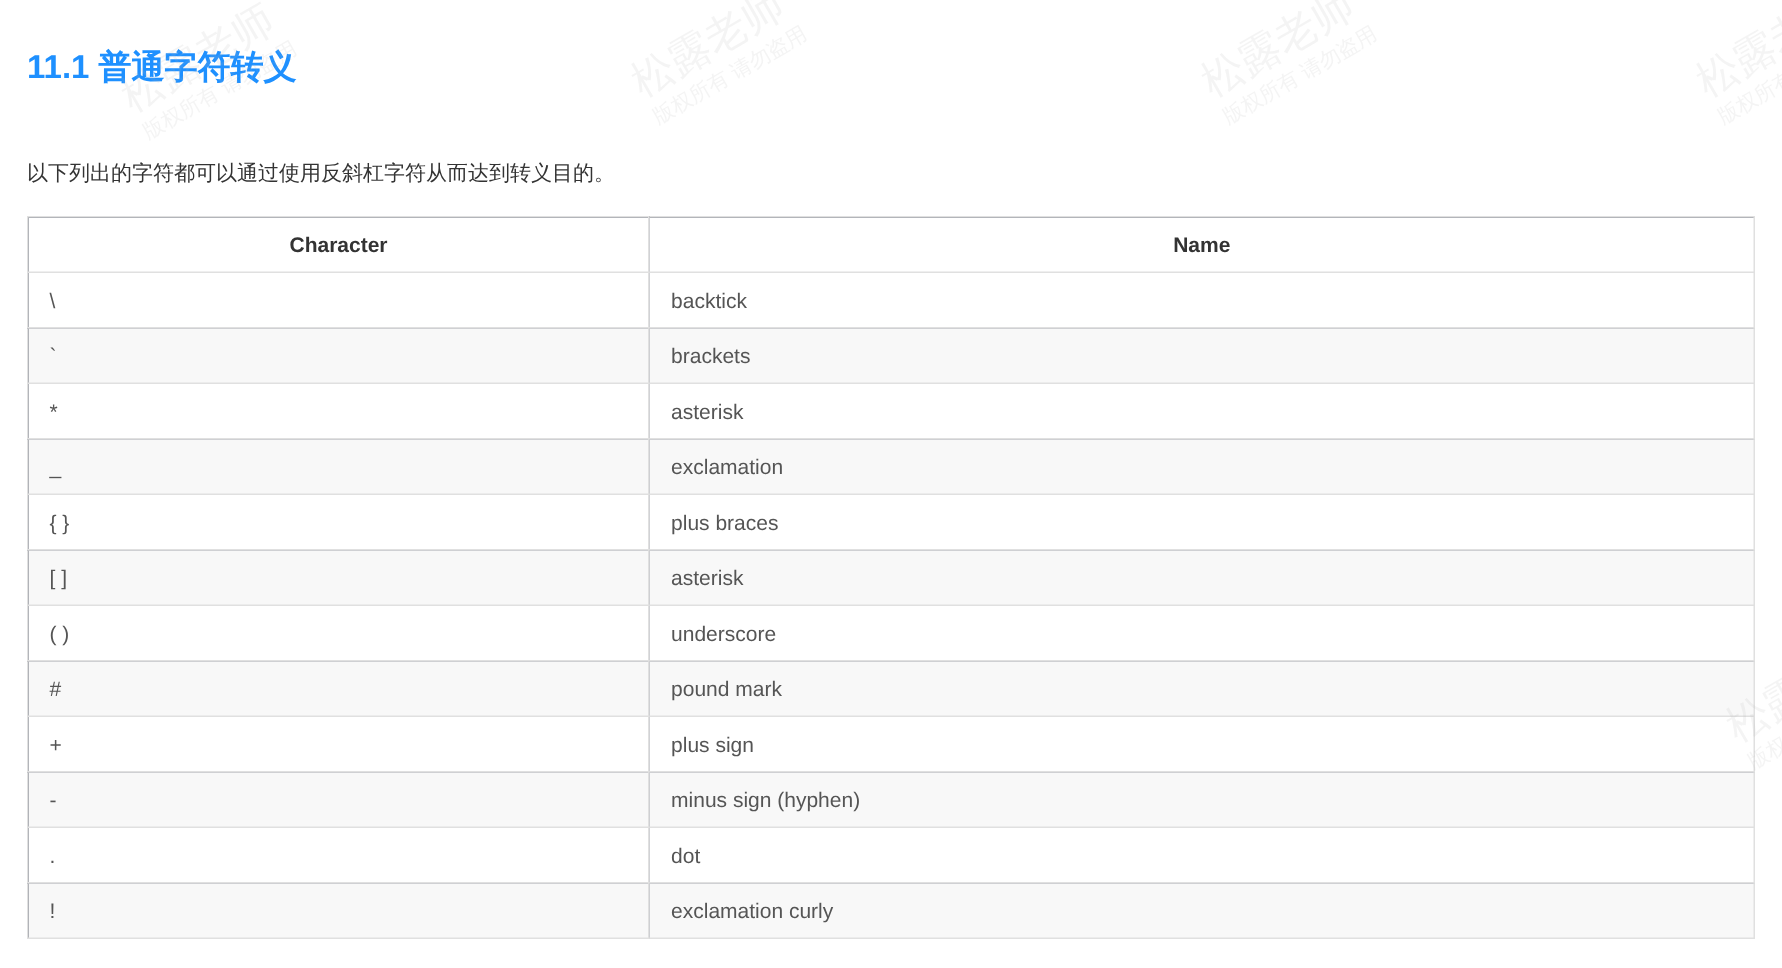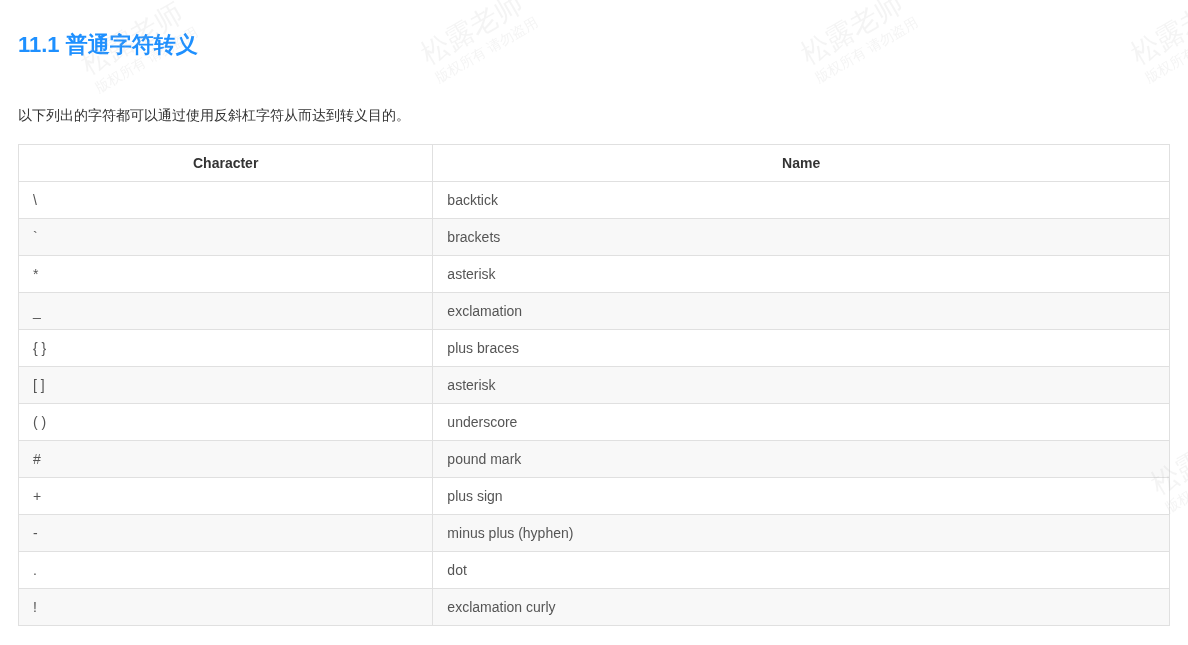--- a/index.html
+++ b/index.html
@@ -142,21 +142,21 @@
       <tr>
         <td>#</td>
         <td>pound mark</td>
       </tr>
       <tr>
         <td>+</td>
         <td>plus sign</td>
       </tr>
       <tr>
         <td>-</td>
-        <td>minus plus (hyphen)</td>
+        <td>minus sign (hyphen)</td>
       </tr>
       <tr>
         <td>.</td>
         <td>dot</td>
       </tr>
       <tr>
         <td>!</td>
         <td>exclamation curly</td>
       </tr>
     </tbody>

